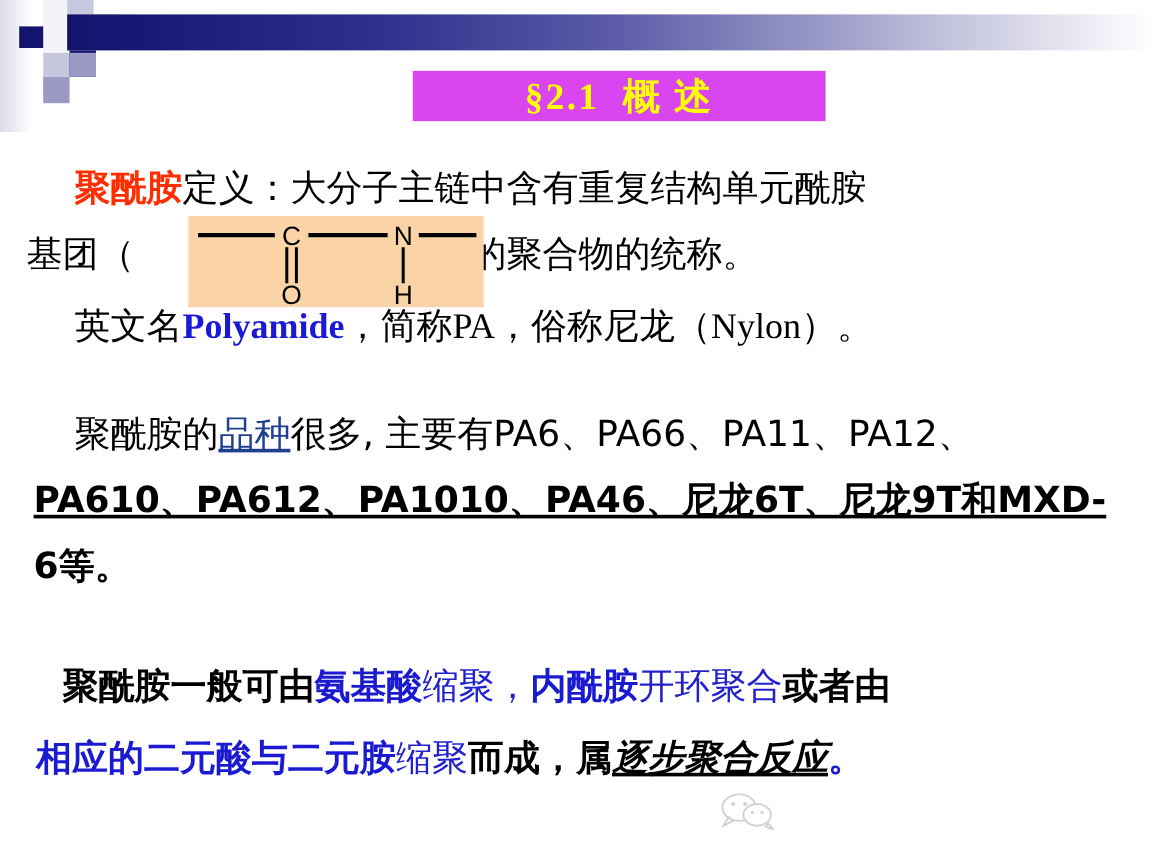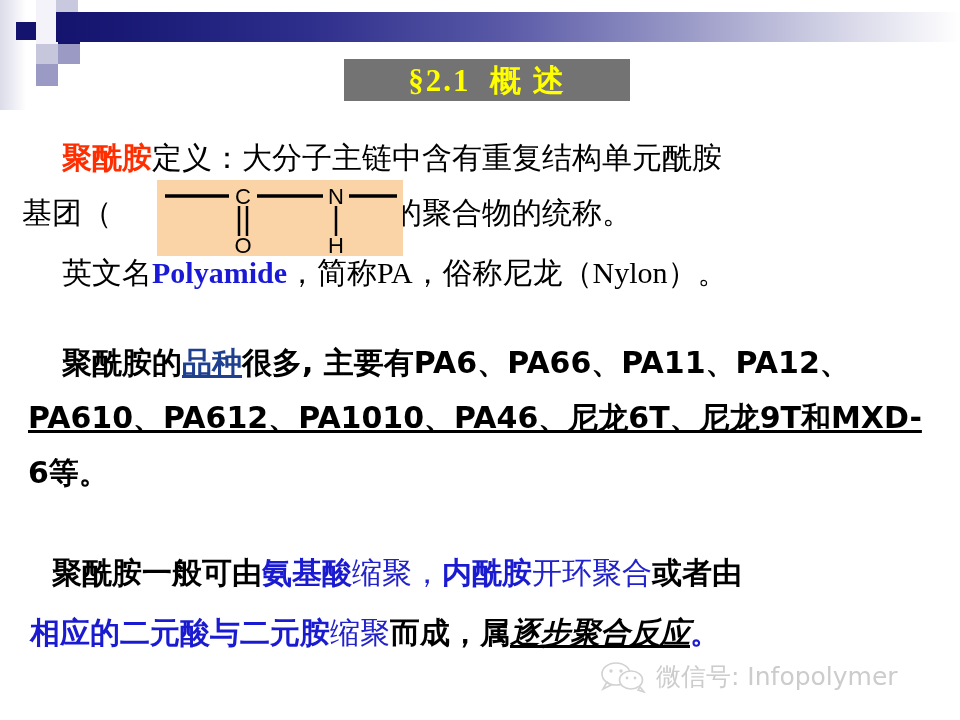--- a/index.html
+++ b/index.html
@@ -43,22 +43,22 @@
   .sq-lt2   { left: 78px; top: 12px; width: 22px; height: 30px; background: #e4e4ef; }
   .sq-med3  { left: 36px; top: 44px; width: 22px; height: 20px; background: #c6c6dd; }
   .sq-med4  { left: 58px; top: 44px; width: 22px; height: 20px; background: #9a9ac4; }
   .sq-med5  { left: 36px; top: 64px; width: 22px; height: 22px; background: #9a9ac4; }
   .sq-navy2 { left: 58px; top: 42px; width: 22px; height: 22px; background: #14146e; }
 
   
   #title-box {
     position: absolute;
     left: 344px; top: 59px;
-    width: 286px; height: 42px;
-    background: #737373;
+    width: 344px; height: 42px;
+    background: #d946ef;
     display: flex;
     align-items: center;
     justify-content: center;
   }
   #title-text {
     color: #ffff00;
     font-family: "Liberation Serif", serif;
     font-weight: bold;
     font-size: 31px;
     letter-spacing: 2px;
@@ -75,21 +75,21 @@
   .para {
     font-family: "DejaVu Sans", "Liberation Sans", sans-serif;
     color: #000000;
     font-size: 30px;
     line-height: 55px;
     white-space: nowrap;
   }
   .p1 { position: absolute; left: 62px; top: 10px; }
   .p1b { position: absolute; left: 22px; top: 65px; }
   .p1c { position: absolute; left: 62px; top: 125px; font-family: "Liberation Serif", serif; }
-  .p2 { position: absolute; left: 62px; top: 215px; font-weight: bold; }
+  .p2 { position: absolute; left: 62px; top: 215px; font-weight: normal; }
   .p2b { position: absolute; left: 28px; top: 270px; font-weight: bold; text-decoration: underline; }
   .p2c { position: absolute; left: 28px; top: 325px; font-weight: bold; }
   .p3 { position: absolute; left: 52px; top: 425px; font-weight: bold; }
   .p3b { position: absolute; left: 30px; top: 485px; font-weight: bold; }
 
   .red   { color: #ff2e00; font-weight: bold; }
   .blueb { color: #1a1ad0; font-weight: bold; }
   .bluethin { color: #2222cc; font-weight: normal; margin-top: 44px; }
   .link  { color: #1f3f8f; text-decoration: underline; }
   .uline { text-decoration: underline; font-style: italic; }
@@ -201,14 +201,13 @@
   <svg width="46" height="32" viewBox="0 0 46 32">
     <ellipse cx="16" cy="13" rx="14" ry="11" fill="none" stroke="#d2d2d2" stroke-width="1.6"></ellipse>
     <path d="M7 21 L3 28 L11 24 Z" fill="none" stroke="#d2d2d2" stroke-width="1.6"></path>
     <circle cx="11" cy="10" r="1.7" fill="#d2d2d2"></circle>
     <circle cx="21" cy="10" r="1.7" fill="#d2d2d2"></circle>
     <ellipse cx="31" cy="19" rx="11.5" ry="9" fill="#ffffff" stroke="#d2d2d2" stroke-width="1.6"></ellipse>
     <path d="M40 26 L44 31 L38 29 Z" fill="none" stroke="#d2d2d2" stroke-width="1.6"></path>
     <circle cx="27" cy="17" r="1.4" fill="#d2d2d2"></circle>
     <circle cx="35" cy="17" r="1.4" fill="#d2d2d2"></circle>
   </svg>
-  <span id="wm-text">微信号: Infopolymer</span>
 </div>
 
 </body></html>

